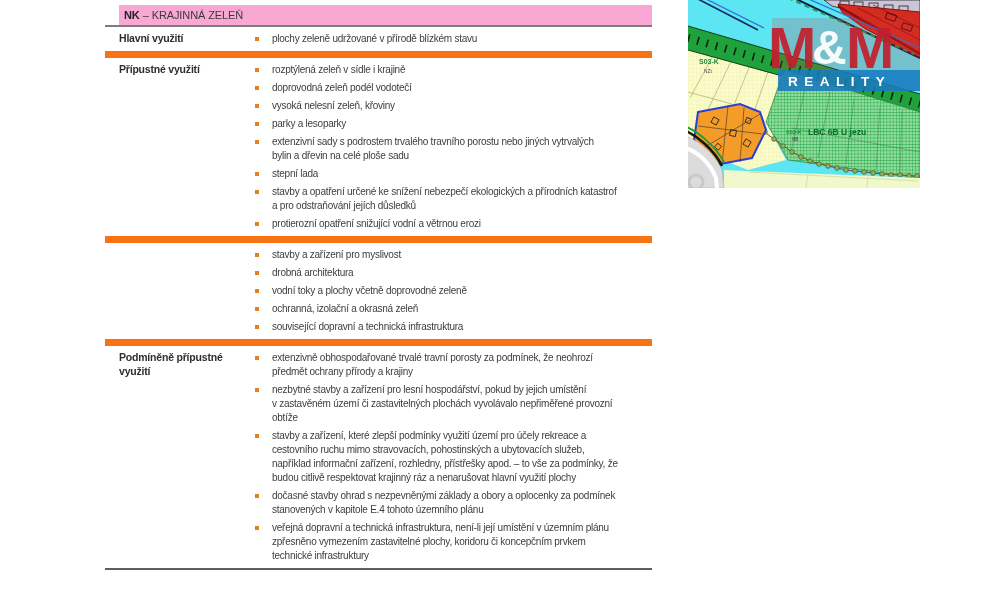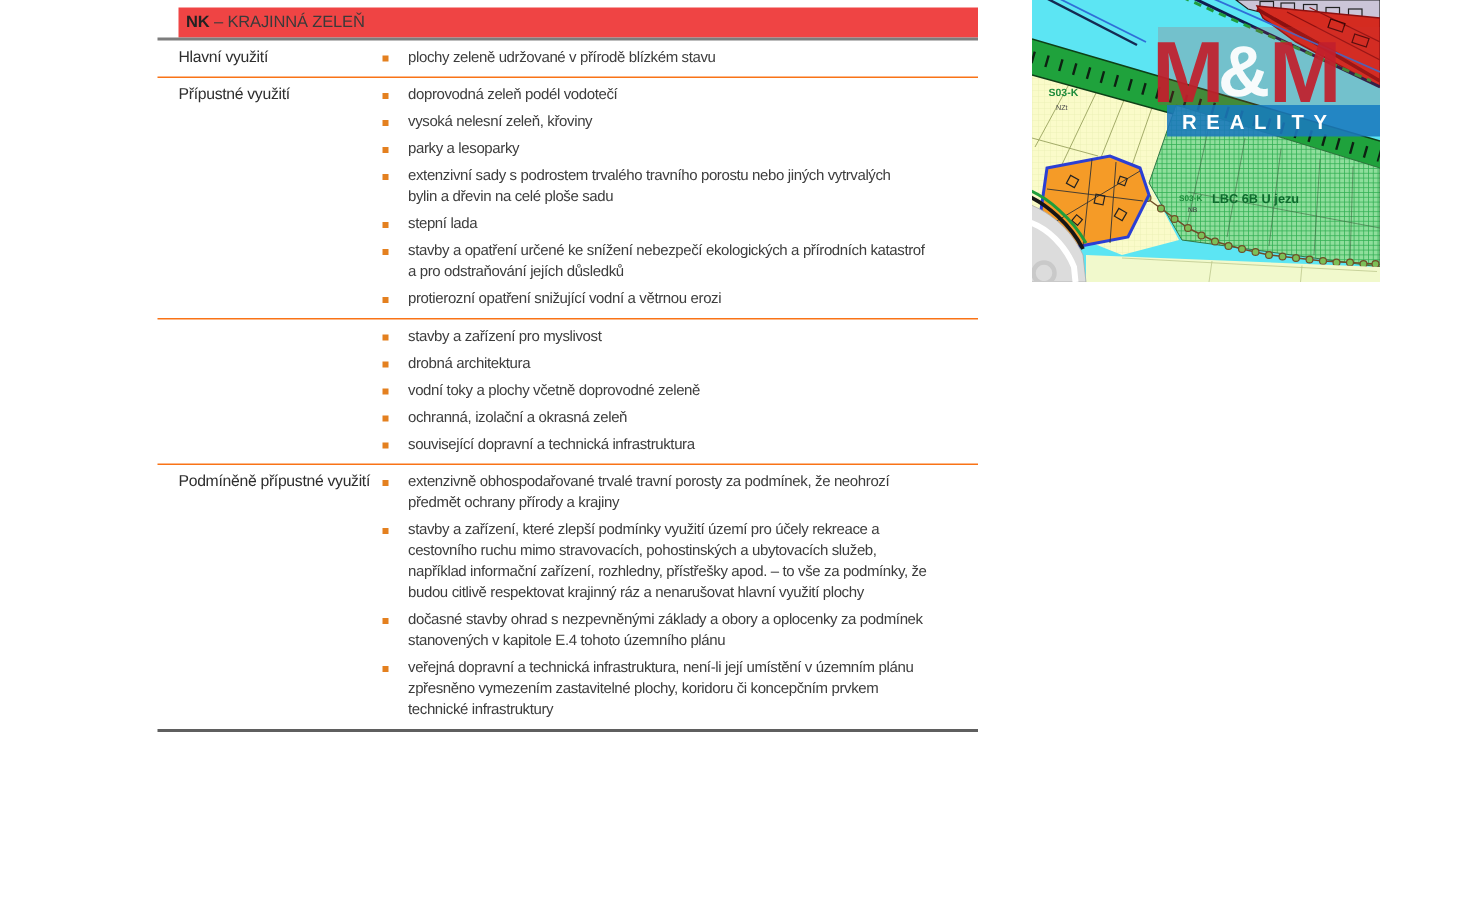--- a/index.html
+++ b/index.html
@@ -1,27 +1,27 @@
 <!DOCTYPE html>
 <html><head>
 <meta charset="utf-8">
 <style>
   html,body{margin:0;padding:0;background:#ffffff;}
   body{width:984px;height:605px;position:relative;overflow:hidden;
        font-family:"Liberation Sans",sans-serif;}
 
   
   .doc{position:absolute;left:105px;top:0;width:547px;color:#3b3b3b;}
-  .hdr{margin:5px 0 0 14px;background:#ef4444;padding:4px 0 4px 5px;
+  .hdr{margin:5px 0 0 14px;background:#f9a8d4;padding:4px 0 4px 5px;
        font-size:11px;letter-spacing:-0.1px;color:#3a3a3a;}
   .hdr .code{font-weight:bold;color:#222;}
-  .row{display:flex;padding:3px 0 1px;border-top:1px solid #f97316;}
+  .row{display:flex;padding:3px 0 1px;border-top:7px solid #f97316;}
   .row.first{border-top:2px solid #7d7d7d;}
   .row .label{width:150px;box-sizing:border-box;padding:2px 8px 0 14px;
-       font-weight:normal;font-size:10.5px;letter-spacing:-0.2px;color:#2e2e2e;
+       font-weight:bold;font-size:10.5px;letter-spacing:-0.2px;color:#2e2e2e;
        line-height:13.5px;}
   .row .items{flex:1;padding-top:2px;}
   .item{display:flex;margin-bottom:4px;}
   .bullet{width:4px;height:4px;background:#E4801F;margin:5px 13px 0 0;flex:none;}
   .txt{font-size:10px;letter-spacing:-0.25px;line-height:14px;
        white-space:pre-line;color:#3d3d3d;}
   .bottom-rule{border-top:2px solid #5f5f5f;height:0;}
 
   
   .map{position:absolute;left:688px;top:0;width:232px;height:188px;}
@@ -45,20 +45,24 @@
           <span class="txt">plochy zeleně udržované v přírodě blízkém stavu</span>
         </div>
     </div>
   </div>
 
   <div class="row">
     <div class="label">Přípustné využití</div>
     <div class="items">
       <div class="item">
           <span class="bullet"></span>
+          <span class="txt">rozptýlená zeleň v sídle i krajině</span>
+        </div>
+      <div class="item">
+          <span class="bullet"></span>
           <span class="txt">doprovodná zeleň podél vodotečí</span>
         </div>
       <div class="item">
           <span class="bullet"></span>
           <span class="txt">vysoká nelesní zeleň, křoviny</span>
         </div>
       <div class="item">
           <span class="bullet"></span>
           <span class="txt">parky a lesoparky</span>
         </div>
@@ -109,20 +113,26 @@
     </div>
   </div>
 
   <div class="row">
     <div class="label">Podmíněně přípustné využití</div>
     <div class="items">
       <div class="item">
           <span class="bullet"></span>
           <span class="txt">extenzivně obhospodařované trvalé travní porosty za podmínek, že neohrozí
 předmět ochrany přírody a krajiny</span>
+        </div>
+      <div class="item">
+          <span class="bullet"></span>
+          <span class="txt">nezbytné stavby a zařízení pro lesní hospodářství, pokud by jejich umístění
+v zastavěném území či zastavitelných plochách vyvolávalo nepřiměřené provozní
+obtíže</span>
         </div>
       <div class="item">
           <span class="bullet"></span>
           <span class="txt">stavby a zařízení, které zlepší podmínky využití území pro účely rekreace a
 cestovního ruchu mimo stravovacích, pohostinských a ubytovacích služeb,
 například informační zařízení, rozhledny, přístřešky apod. – to vše za podmínky, že
 budou citlivě respektovat krajinný ráz a nenarušovat hlavní využití plochy</span>
         </div>
       <div class="item">
           <span class="bullet"></span>

